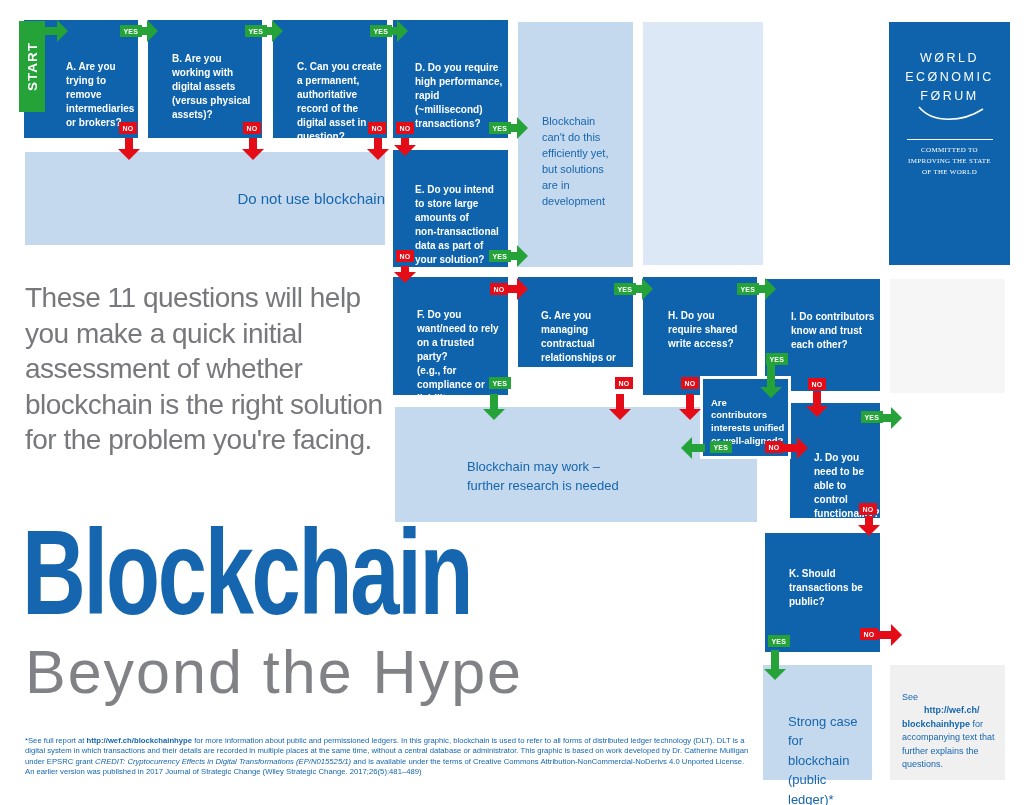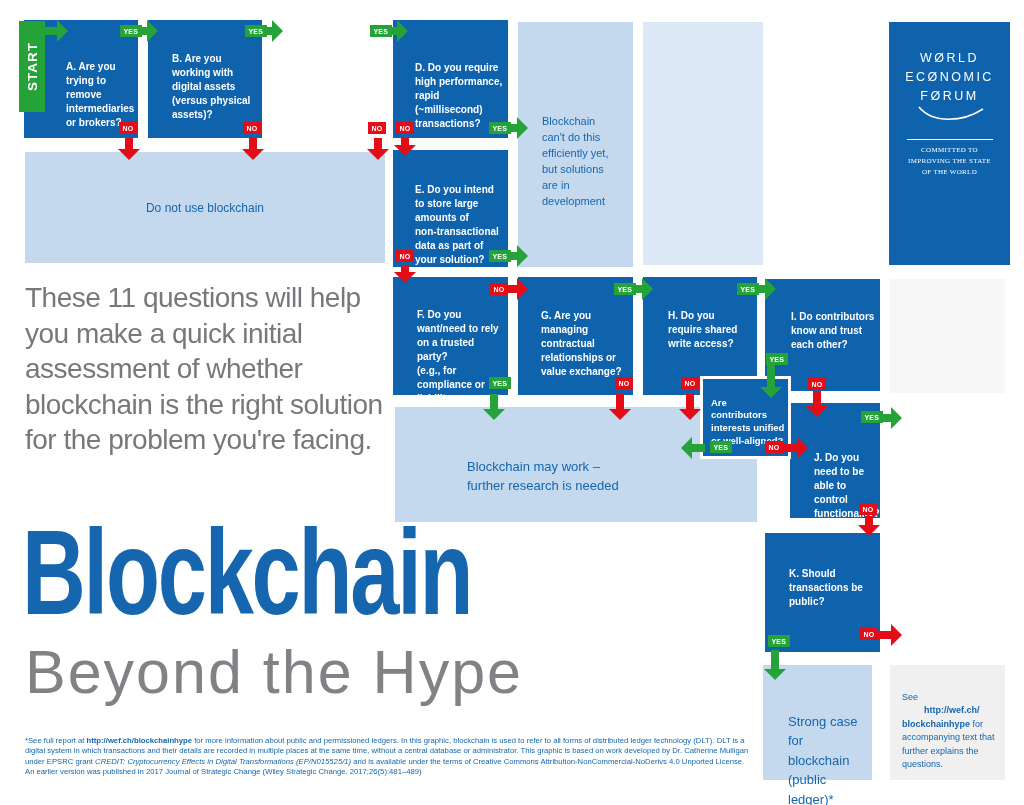--- a/index.html
+++ b/index.html
@@ -64,41 +64,48 @@
 trying to
 remove
 intermediaries
 or brokers?</span></div>
   <div class="qbox" style="left:148px;top:20px;width:114px;height:118px;padding:18px 6px 0 24px">
     <span>B. Are you
 working with
 digital assets
 (versus physical
 assets)?</span></div>
+  <div class="qbox" style="left:273px;top:20px;width:114px;height:118px;padding:26px 4px 0 24px">
+    <span>C. Can you create
+a permanent,
+authoritative
+record of the
+digital asset in
+question?</span></div>
   <div class="qbox" style="left:393px;top:20px;width:115px;height:118px;padding:27px 4px 0 22px">
     <span>D. Do you require
 high performance,
 rapid
 (~millisecond)
 transactions?</span></div>
   <div class="qbox" style="left:393px;top:150px;width:115px;height:117px;padding:19px 4px 0 22px">
     <span>E. Do you intend
 to store large
 amounts of
 non-transactional
 data as part of
 your solution?</span></div>
   <div class="qbox" style="left:393px;top:277px;width:115px;height:118px;padding:17px 2px 0 24px">
     <span>F. Do you
 want/need to rely
 on a trusted party?
 (e.g., for
 compliance or
 liability reasons)</span></div>
-  <div class="qbox" style="left:518px;top:277px;width:115px;height:118px;padding:18px 6px 12px 23px">
+  <div class="qbox" style="left:518px;top:277px;width:115px;height:90px;padding:18px 6px 12px 23px">
     <span>G. Are you
 managing
 contractual
 relationships or
 value exchange?</span></div>
   <div class="qbox" style="left:765px;top:279px;width:115px;height:112px;padding:17px 4px 0 26px">
     <span>I. Do contributors
 know and trust
 each other?</span></div>
   <div class="qbox" style="left:643px;top:277px;width:114px;height:118px;padding:18px 6px 0 25px">
@@ -124,21 +131,21 @@
   </div>
 
   <div class="lbox" style="left:518px;top:22px;width:115px;height:245px;padding:76px 8px 0 24px;font-size:11px;line-height:1.45">
     <span>Blockchain
 can't do this
 efficiently yet,
 but solutions
 are in
 development</span></div>
   <div class="lbox" style="left:643px;top:22px;width:120px;height:243px;background:var(--lt2)"></div>
-  <div class="lbox" style="left:25px;top:152px;width:360px;height:111px;display:flex;align-items:center;justify-content:center;font-size:12px">
+  <div class="lbox" style="left:25px;top:152px;width:360px;height:93px;display:flex;align-items:center;justify-content:flex-end;font-size:15px">
     <span>Do not use blockchain</span></div>
   <div class="lbox" style="left:395px;top:407px;width:362px;height:115px;padding:30px 0 0 72px;font-size:13px;line-height:1.5">
     <span>Blockchain may work –
 further research is needed</span></div>
   <div class="lbox" style="left:890px;top:279px;width:115px;height:114px;background:var(--gy1)"></div>
   <div class="lbox" style="left:763px;top:665px;width:109px;height:115px;padding:27px 4px 0 25px;font-size:13px;line-height:1.5">
     <span>Strong case for
 blockchain
 (public ledger)*</span></div>
 

